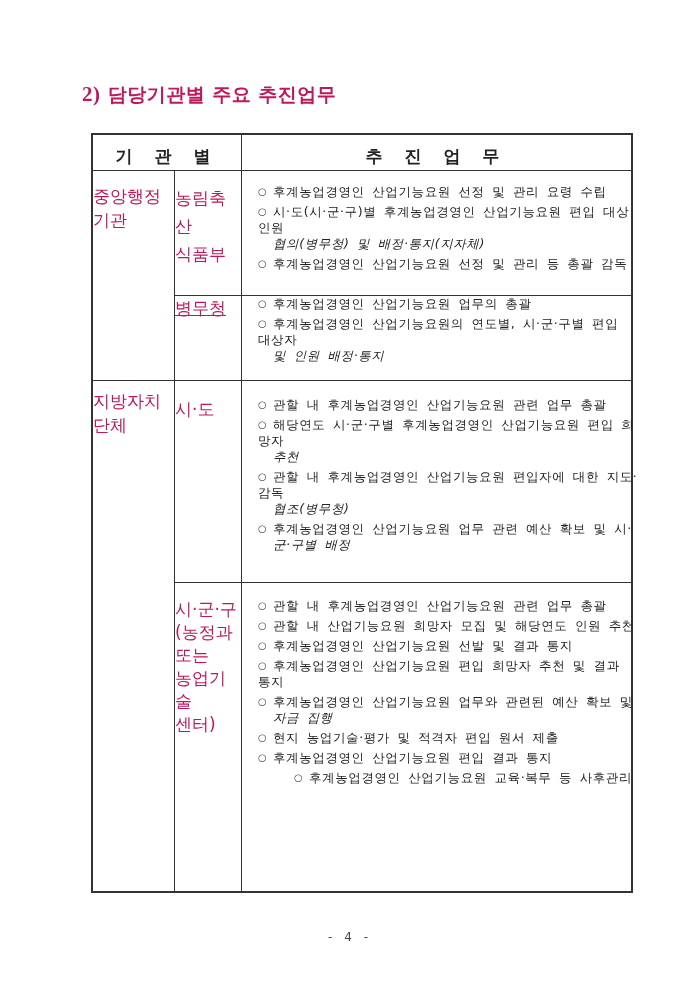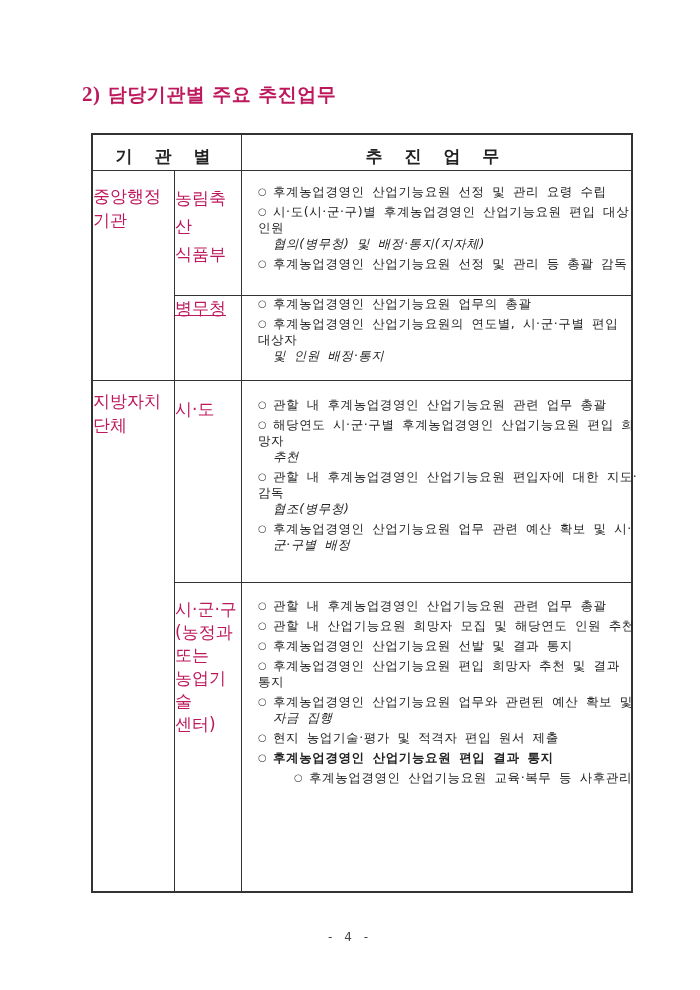--- a/index.html
+++ b/index.html
@@ -89,18 +89,18 @@
     <div style="margin-top:4px;"><span class="bullet">○</span><span class="txt">후계농업경영인 산업기능요원 업무 관련 예산 확보 및 시·</span><span class="cont">군·구별 배정</span></div>
   </div>
 
   <div class="task" style="top:598px;">
     <div><span class="bullet">○</span><span class="txt">관할 내 후계농업경영인 산업기능요원 관련 업무 총괄</span></div>
     <div style="margin-top:4px;"><span class="bullet">○</span><span class="txt">관할 내 산업기능요원 희망자 모집 및 해당연도 인원 추천</span></div>
     <div style="margin-top:4px;"><span class="bullet">○</span><span class="txt">후계농업경영인 산업기능요원 선발 및 결과 통지</span></div>
     <div style="margin-top:4px;"><span class="bullet">○</span><span class="txt">후계농업경영인 산업기능요원 편입 희망자 추천 및 결과 통지</span></div>
     <div style="margin-top:4px;"><span class="bullet">○</span><span class="txt">후계농업경영인 산업기능요원 업무와 관련된 예산 확보 및</span><span class="cont">자금 집행</span></div>
     <div style="margin-top:4px;"><span class="bullet">○</span><span class="txt">현지 농업기술·평가 및 적격자 편입 원서 제출</span></div>
-    <div style="margin-top:4px;font-weight:bold;"><span class="bullet">○</span><span class="txt">후계농업경영인 산업기능요원 편입 결과 통지</span></div>
+    <div style="margin-top:4px;"><span class="bullet">○</span><span class="txt">후계농업경영인 산업기능요원 편입 결과 통지</span></div>
     <div style="margin-top:4px;margin-left:36px;"><span class="bullet">○</span><span class="txt">후계농업경영인 산업기능요원 교육·복무 등 사후관리</span></div>
   </div>
 </div>
 
 <div class="page-num">- 4 -</div>
 
 </body></html>

